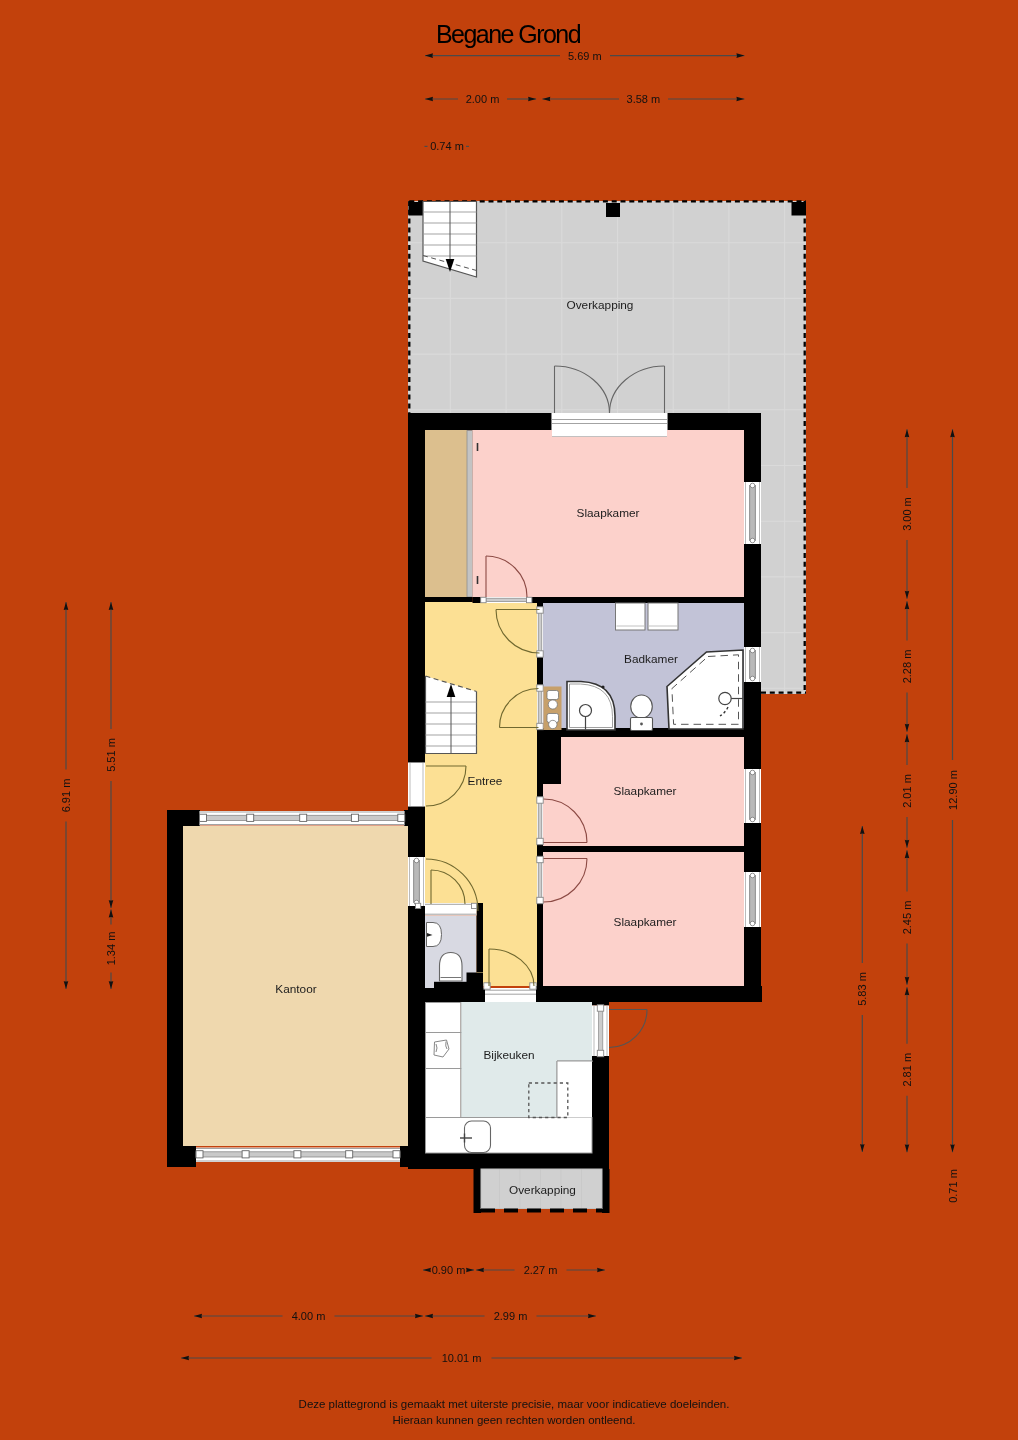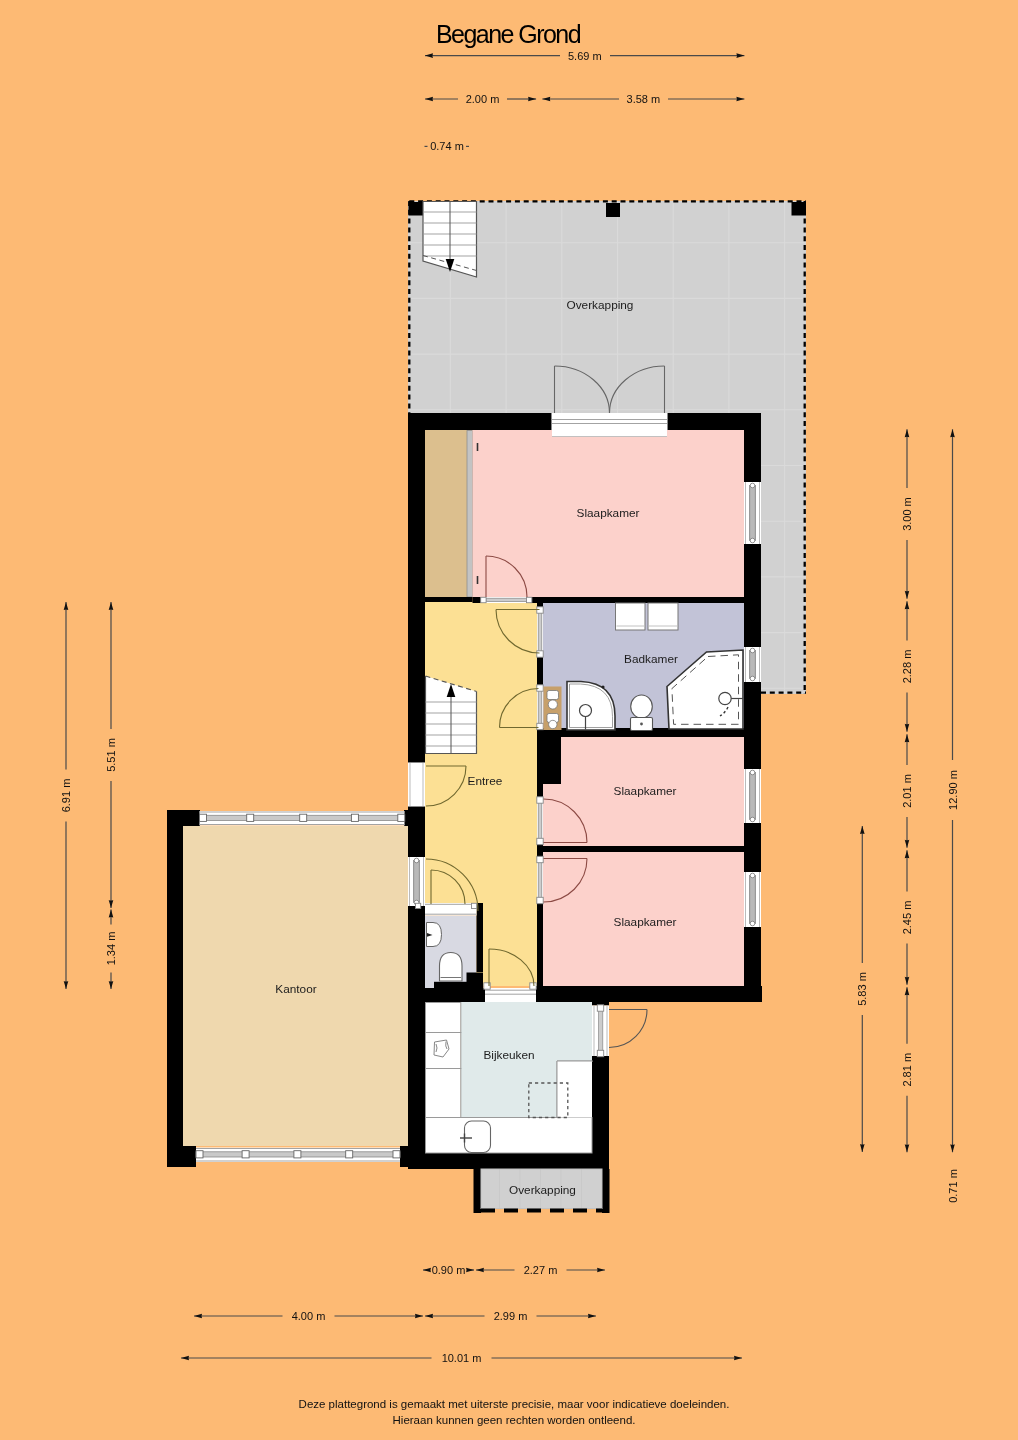--- a/index.html
+++ b/index.html
@@ -1,16 +1,16 @@
 <!DOCTYPE html>
 <html><head>
 <meta charset="utf-8">
 <style>
 html,body{margin:0;padding:0;background:#fff;}
-#page{position:relative;width:1018px;height:1440px;background:#fdba74;overflow:hidden;
+#page{position:relative;width:1018px;height:1440px;background:#c2410c;overflow:hidden;
 font-family:"Liberation Sans",sans-serif;}
 svg{position:absolute;top:0;left:0;}
 .rl{font-size:11.8px;fill:#1c1c1c;text-anchor:middle;}
 .dt{font-size:11px;fill:#111;text-anchor:middle;}
 </style>
 </head>
 <body>
 <div id="page">
 <svg width="1018" height="1440" viewBox="0 0 1018 1440">
 <defs>

